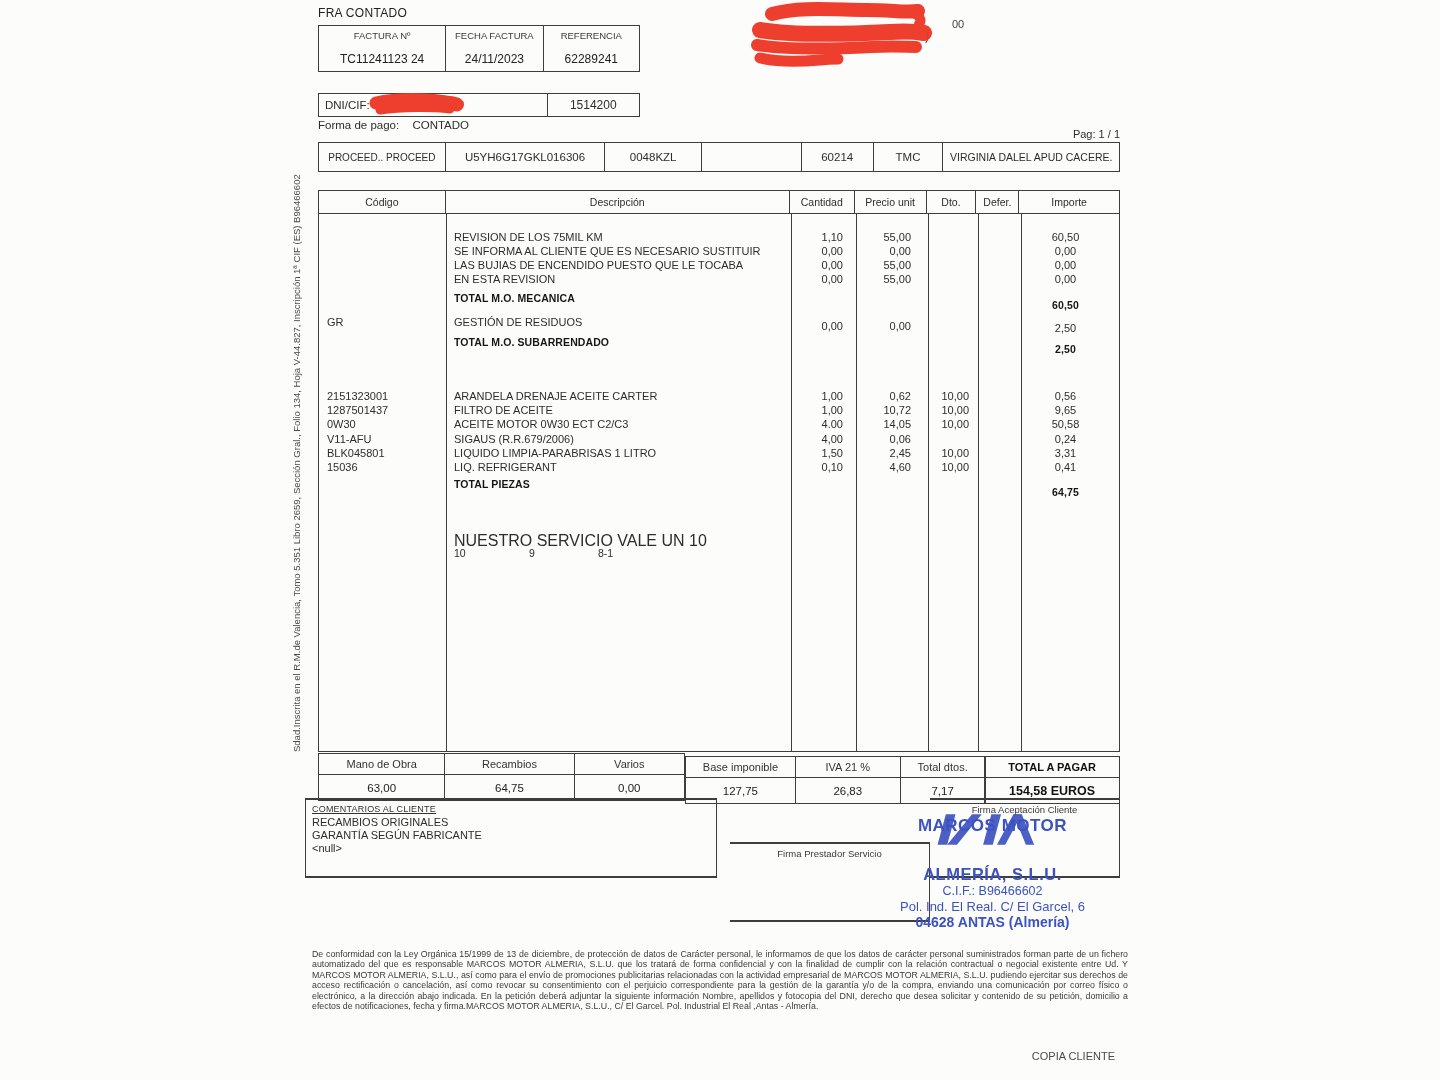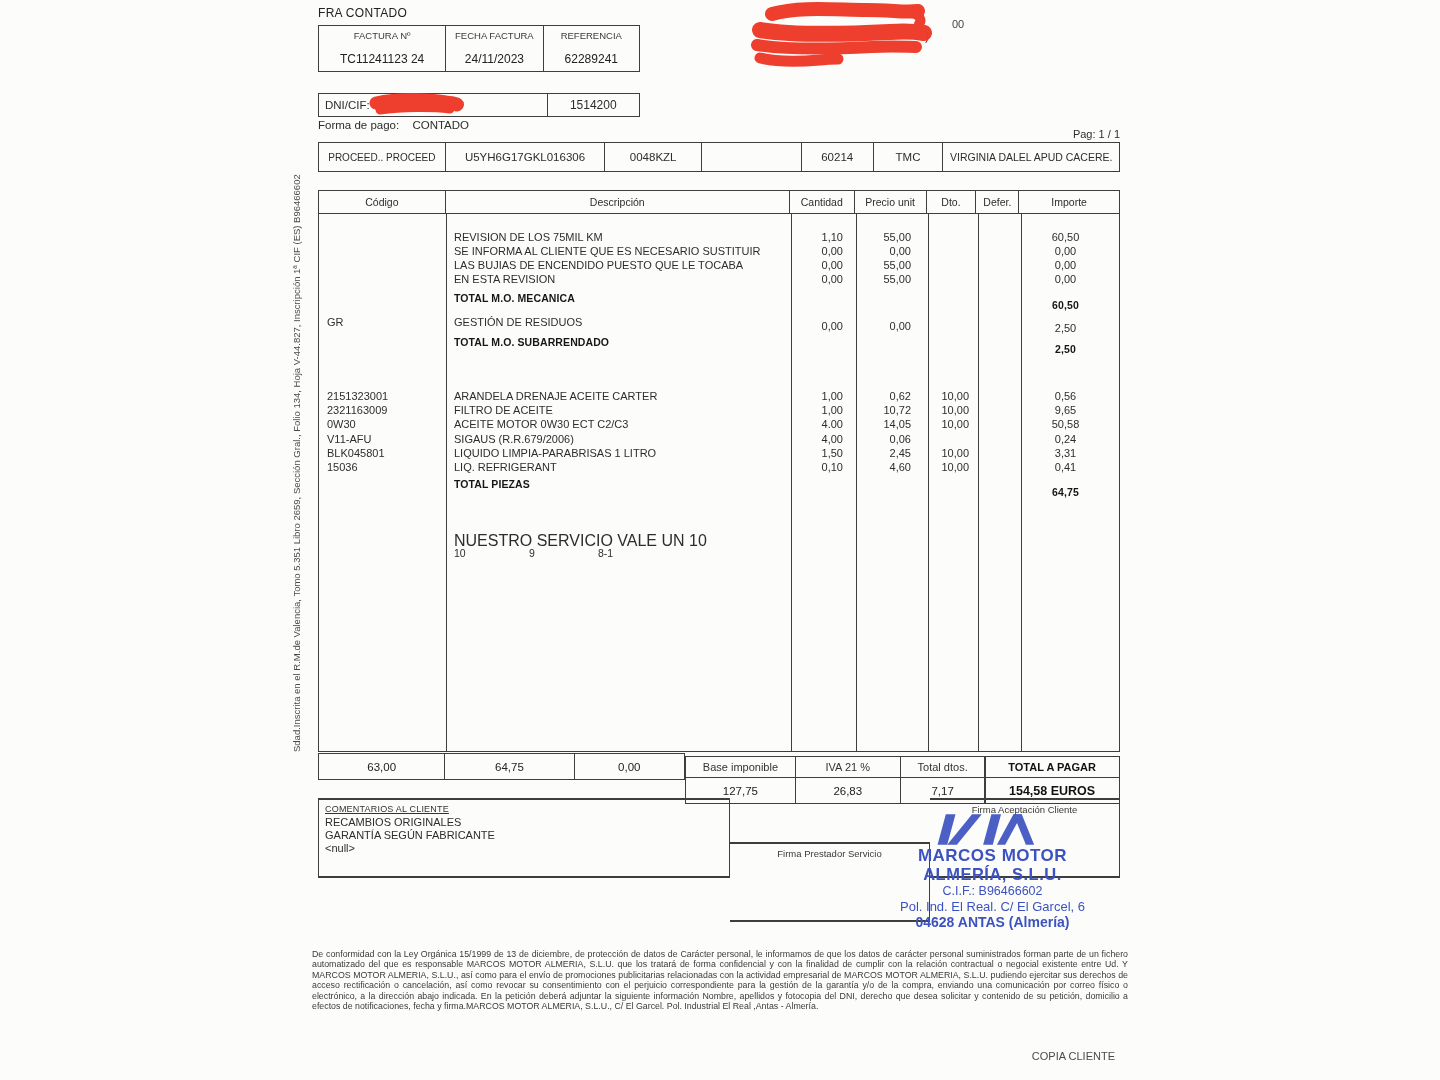--- a/index.html
+++ b/index.html
@@ -167,21 +167,21 @@
 
     <div class="irow" style="top:176px;">
       <span class="cd">2151323001</span>
       <span class="ds">ARANDELA DRENAJE ACEITE CARTER</span>
       <span class="qt">1,00</span>
       <span class="pr">0,62</span>
       <span class="dt">10,00</span>
       <span class="im">0,56</span>
     </div>
     <div class="irow" style="top:190px;">
-      <span class="cd">2321163009</span>
+      <span class="cd">1287501437</span>
       <span class="ds">FILTRO DE ACEITE</span>
       <span class="qt">1,00</span>
       <span class="pr">10,72</span>
       <span class="dt">10,00</span>
       <span class="im">9,65</span>
     </div>
     <div class="irow" style="top:204px;">
       <span class="cd">0W30</span>
       <span class="ds">ACEITE MOTOR 0W30 ECT C2/C3</span>
       <span class="qt">4.00</span>
@@ -225,20 +225,25 @@
       <span class="ds" style="font-size:16px;">NUESTRO SERVICIO VALE UN 10</span>
     </div>
     <div class="irow" style="top:333px;">
       <span style="left:135px;font-size:10.5px;">10</span>
       <span style="left:210px;font-size:10.5px;">9</span>
       <span style="left:279px;font-size:10.5px;">8-1</span>
     </div>
   </div>
 
   <div class="abs box" style="left:318px;top:753px;width:367px;">
+    <div class="row sumhead" style="border-bottom:1.4px solid #3e3e3e;">
+      <div class="cell" style="width:127px;">Mano de Obra</div>
+      <div class="cell" style="width:130px;">Recambios</div>
+      <div class="cell" style="width:110px;">Varios</div>
+    </div>
     <div class="row sumval">
       <div class="cell" style="width:127px;">63,00</div>
       <div class="cell" style="width:130px;">64,75</div>
       <div class="cell" style="width:110px;">0,00</div>
     </div>
   </div>
 
   <div class="abs box" style="left:685px;top:756px;width:435px;">
     <div class="row sumhead" style="border-bottom:1.4px solid #3e3e3e;">
       <div class="cell" style="width:110px;">Base imponible</div>
@@ -247,21 +252,21 @@
       <div class="cell" style="width:135px;font-weight:bold;color:#111;border-left:1.8px solid #3e3e3e;margin-left:-1.4px;">TOTAL A PAGAR</div>
     </div>
     <div class="row sumval">
       <div class="cell" style="width:110px;">127,75</div>
       <div class="cell" style="width:105px;">26,83</div>
       <div class="cell" style="width:85px;">7,17</div>
       <div class="cell" style="width:135px;font-weight:bold;color:#111;font-size:12.5px;border-left:1.8px solid #3e3e3e;margin-left:-1.4px;">154,58 EUROS</div>
     </div>
   </div>
 
-  <div class="sigbox" style="left:318px;width:412px;">
+  <div class="sigbox" style="left:305px;width:412px;">
     <div style="position:absolute;top:4px;left:6px;font-size:9px;color:#333;text-decoration:underline;letter-spacing:.2px;">COMENTARIOS AL CLIENTE</div>
     <div style="position:absolute;top:16px;left:6px;font-size:11px;line-height:13px;">
       <div>RECAMBIOS ORIGINALES</div>
       <div>GARANTÍA SEGÚN FABRICANTE</div>
       <div>&lt;null&gt;</div>
     </div>
   </div>
 
   <div class="sigbox" style="left:730px;width:200px;border-left:none;margin-top:44px;">
     <div class="siglab">Firma Prestador Servicio</div>
@@ -273,21 +278,21 @@
 
   <svg class="abs" style="left:921px;top:806px;" width="138" height="47" viewBox="0 0 100 34">
     <g fill="#3c52c0" opacity="0.92">
       <polygon points="12,28 18,6 25,6 19,28"></polygon>
       <polygon points="19,28 37,6 44,6 26,28"></polygon>
       <polygon points="45,28 51,6 58,6 52,28"></polygon>
       <polygon points="67,6 73,6 61,28 55,28"></polygon>
       <polygon points="67,6 73,6 82,28 76,28"></polygon>
     </g>
   </svg>
-  <div class="stampline blue nw" style="top:846px;font-size:17px;font-weight:bold;letter-spacing:.5px;">MARCOS MOTOR</div>
+  <div class="stampline blue nw" style="top:816px;font-size:17px;font-weight:bold;letter-spacing:.5px;">MARCOS MOTOR</div>
   <div class="stampline blue nw" style="top:865px;font-size:16.5px;font-weight:bold;letter-spacing:.5px;">ALMERÍA, S.L.U.</div>
   <div class="stampline blue nw" style="top:884px;font-size:12.5px;">C.I.F.: B96466602</div>
   <div class="stampline blue nw" style="top:899px;font-size:13px;">Pol. Ind. El Real. C/ El Garcel, 6</div>
   <div class="stampline blue nw" style="top:914px;font-size:14px;font-weight:bold;">04628 ANTAS (Almería)</div>
 
   <div class="abs legal">De conformidad con la Ley Orgánica 15/1999 de 13 de diciembre, de protección de datos de Carácter personal, le informamos de que los datos de carácter personal suministrados forman parte de un fichero automatizado del que es responsable MARCOS MOTOR ALMERIA, S.L.U. que los tratará de forma confidencial y con la finalidad de cumplir con la relación contractual o negocial existente entre Ud. Y MARCOS MOTOR ALMERIA, S.L.U., así como para el envío de promociones publicitarias relacionadas con la actividad empresarial de MARCOS MOTOR ALMERIA, S.L.U. pudiendo ejercitar sus derechos de acceso rectificación o cancelación, así como revocar su consentimiento con el perjuicio correspondiente para la gestión de la garantía y/o de la compra, enviando una comunicación por correo físico o electrónico, a la dirección abajo indicada. En la petición deberá adjuntar la siguiente información Nombre, apellidos y fotocopia del DNI, derecho que desea solicitar y contenido de su petición, domicilio a efectos de notificaciones, fecha y firma.MARCOS MOTOR ALMERIA, S.L.U., C/ El Garcel. Pol. Industrial El Real ,Antas - Almería.</div>
 
   <div class="abs nw" style="left:1015px;top:1050px;width:100px;text-align:right;font-size:11px;color:#4a4a4a;">COPIA CLIENTE</div>
 
   <svg class="abs" style="left:0;top:0;pointer-events:none;" width="1440" height="1080" viewBox="0 0 1440 1080">

